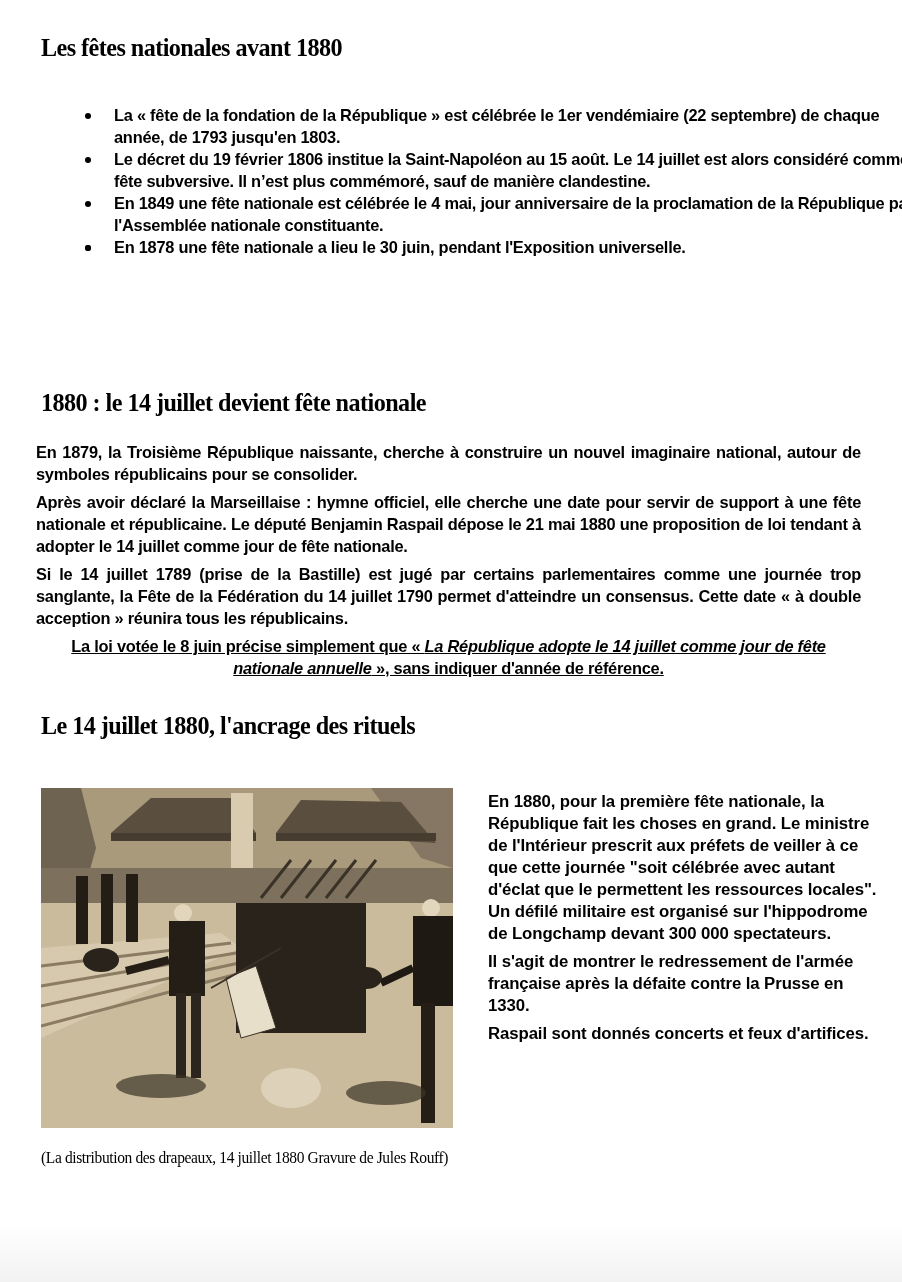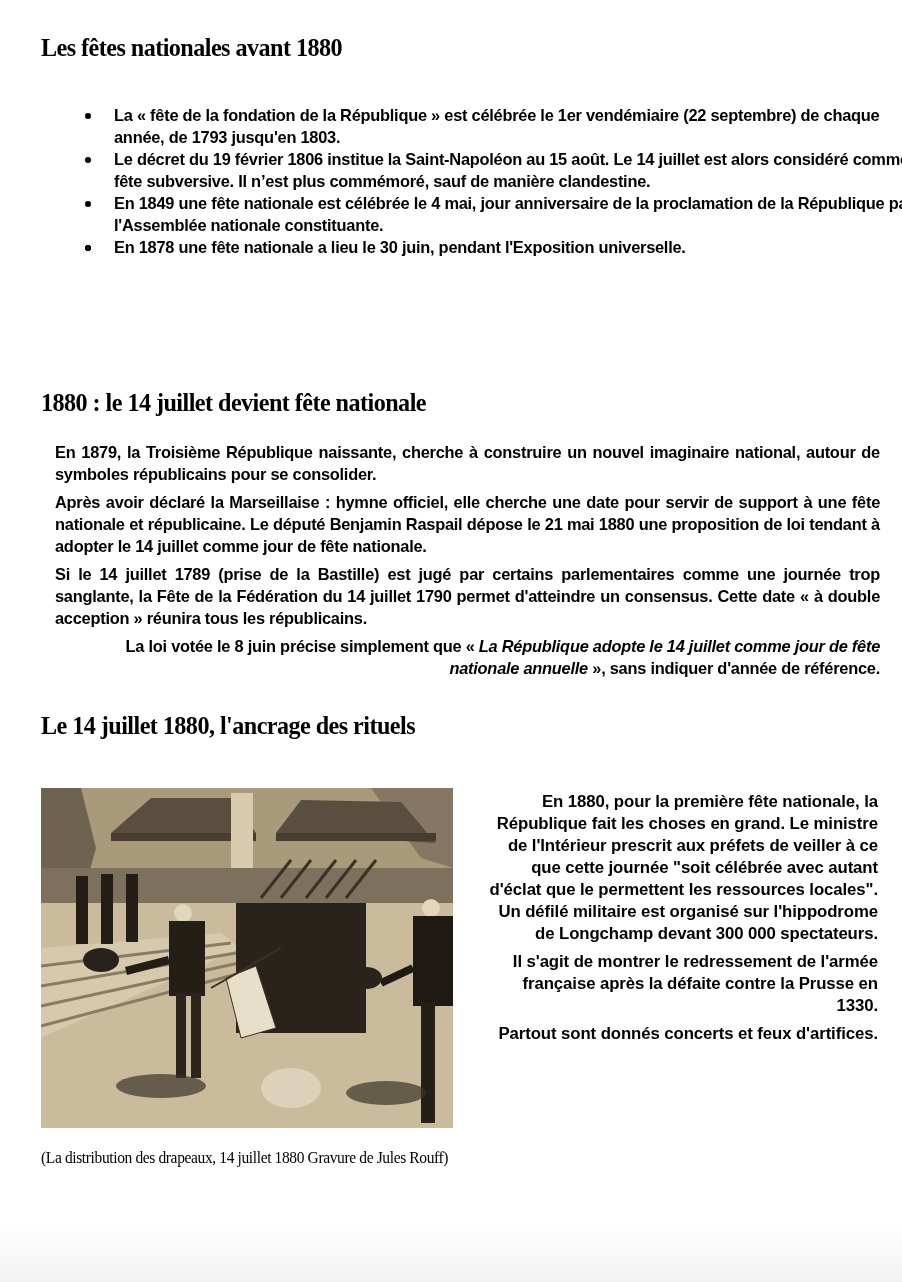--- a/index.html
+++ b/index.html
@@ -33,36 +33,36 @@
     margin:16px; padding:0 0 0 30px;
     list-style:none;
     line-height:22px;
   }
   ul.bullets li { position:relative; margin:0; padding:0; }
   ul.bullets li .dot {
     position:absolute; left:-29px; top:9px;
     width:6px; height:6px; border-radius:50%; background:#000;
   }
   .para-block {
-    position:absolute; left:55px; width:825px;
+    position:absolute; left:36px; width:825px;
     line-height:22px;
   }
   .para-block p { margin:0 0 6px 0; text-align:justify; }
-  .para-block p.nojust { text-align:right; }
+  .para-block p.nojust { text-align:center;text-decoration:underline; }
   .ital { font-style:italic; }
   .engraving {
     position:absolute; left:41px; top:788px; width:412px; height:340px;
     background: radial-gradient(ellipse at 40% 80%, #d9ccb0 0, #cbbd9f 45%, #b8a98a 100%);
     overflow:hidden;
   }
   .engraving svg { display:block; }
   .side-text {
     position:absolute; left:488px; top:791px; width:390px;
     font-family:"Liberation Sans", sans-serif; font-weight:bold;
-    font-size:16.8px; line-height:22px; letter-spacing:-0.1px;text-align:right;
+    font-size:16.8px; line-height:22px; letter-spacing:-0.1px;
   }
   .side-text p { margin:0 0 6px 0; }
   .caption {
     position:absolute; left:41px; top:1148px;
     font-family:"Liberation Serif", serif;
     font-size:16.5px; letter-spacing:-0.4px;
     transform:scaleX(0.94); transform-origin:left;
   }
 </style>
 </head>
@@ -146,18 +146,18 @@
 
       <ellipse cx="120" cy="298" rx="45" ry="12" fill="#3c3328" opacity="0.7"></ellipse>
       <ellipse cx="345" cy="305" rx="40" ry="12" fill="#3c3328" opacity="0.7"></ellipse>
       <ellipse cx="250" cy="300" rx="30" ry="20" fill="#e6dcc6" opacity="0.7"></ellipse>
     </svg>
   </div>
 
   <div class="side-text">
     <p>En 1880, pour la première fête nationale, la République fait les choses en grand. Le ministre de l'Intérieur prescrit aux préfets de veiller à ce que cette journée "soit célébrée avec autant d'éclat que le permettent les ressources locales". Un défilé militaire est organisé sur l'hippodrome de Longchamp devant 300 000 spectateurs.</p>
     <p>Il s'agit de montrer le redressement de l'armée française après la défaite contre la Prusse en 1330.</p>
-    <p>Partout sont donnés concerts et feux d'artifices.</p>
+    <p>Raspail sont donnés concerts et feux d'artifices.</p>
   </div>
 
   <div class="caption">(La distribution des drapeaux, 14 juillet 1880 Gravure de Jules Rouff)</div>
 
 </div>
 
 </body></html>

